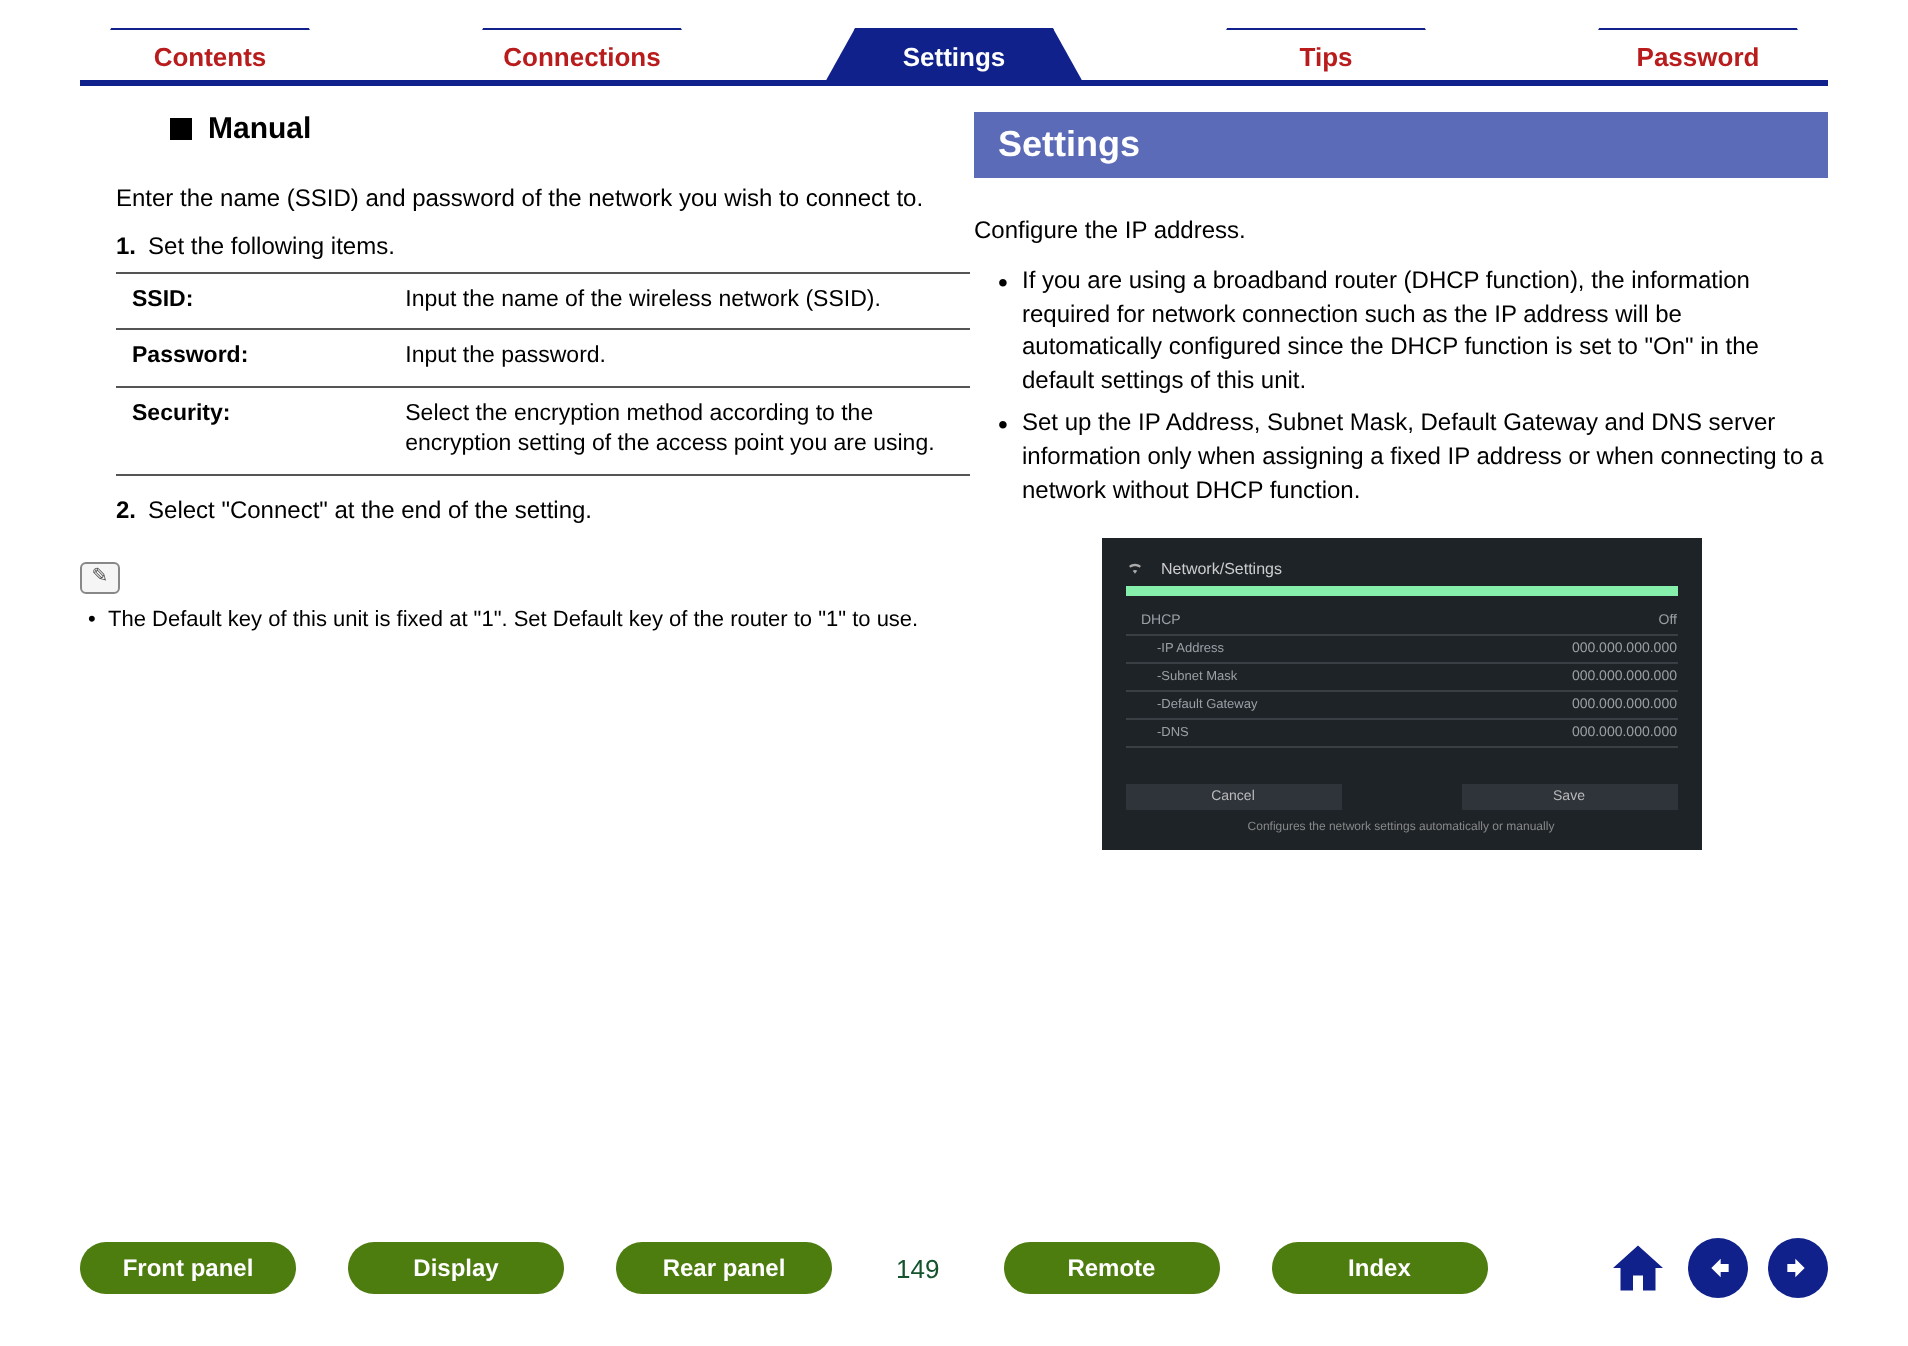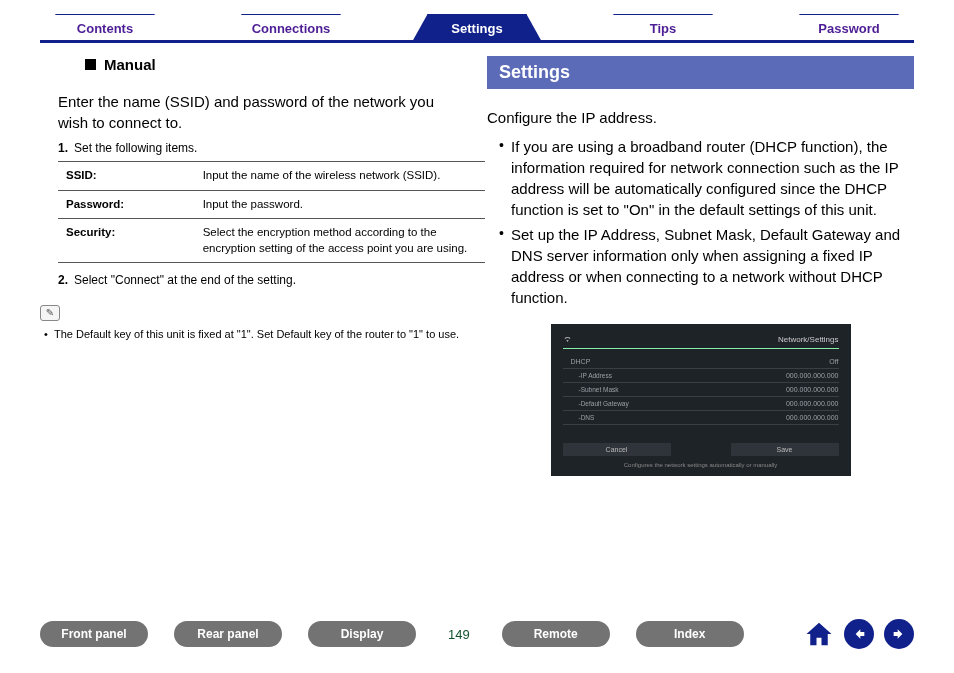--- a/index.html
+++ b/index.html
@@ -30,21 +30,21 @@
   }
   .tab {
     width: 130px;
     height: 28px;
     position: relative;
     display: flex;
     align-items: center;
     justify-content: center;
     font-size: 13px;
     font-weight: bold;
-    color: #4c1d95;
+    color: #b91c1c;
     background: #fff;
     border: 1px solid #10218b;
     border-bottom: none;
     clip-path: polygon(12% 0, 88% 0, 100% 100%, 0 100%);
     cursor: pointer;
   }
   .tab.active {
     background: #10218b;
     color: #fff;
   }
@@ -62,21 +62,21 @@
     margin-bottom: 6px;
     display: flex;
     align-items: center;
     gap: 8px;
     padding-left: 45px;
   }
   .black-square {
     width: 11px; height: 11px; background: #000; display: inline-block;
   }
   .indent { margin-left: 18px; }
-  .para { font-size: 15px; line-height: 1.4; margin-bottom: 8px; margin-top: 18px; }
+  .para { font-size: 12px; line-height: 1.4; margin-bottom: 8px; margin-top: 18px; }
   .numitem { font-size: 12px; margin-bottom: 6px; }
   .numitem b { margin-right: 6px; }
   table.defs {
     width: 100%;
     border-collapse: collapse;
     font-size: 11.5px;
     margin: 4px 0 10px 18px;
   }
   table.defs td {
     border-top: 1px solid #555;
@@ -108,41 +108,40 @@
   }
   
   .settings-bar {
     background: #5b6bb8;
     color: #fff;
     font-size: 18px;
     font-weight: bold;
     padding: 6px 12px;
     margin-bottom: 8px;
   }
-  .rbullet { font-size: 15px; line-height: 1.4; margin: 4px 0 4px 12px; padding-left: 12px; position: relative; }
+  .rbullet { font-size: 12px; line-height: 1.4; margin: 4px 0 4px 12px; padding-left: 12px; position: relative; }
   .rbullet::before { content: "•"; position: absolute; left: 0; top: 0; font-size: 14px; }
   
   .osd {
     margin: 16px auto 0 auto;
     width: 300px;
     background: #1e2328;
     color: #9aa0a6;
     font-size: 7px;
     padding: 10px 12px 8px 12px;
   }
   .osd .osd-title {
     color: #ccc;
     font-size: 8px;
     margin-bottom: 6px;
     padding-bottom: 3px;
-    border-bottom: 1px solid #86efac;
+    border-bottom: 5px solid #86efac;
     display: flex;
     gap: 9px;
     align-items: center;
-    justify-content: space-between;
   }
   .osd-row {
     display: flex;
     justify-content: space-between;
     border-bottom: 1px solid #3a3f45;
     padding: 3px 0;
   }
   .osd-row span:first-child { padding-left: 8px; color: #9aa0a6;}
   .sub { padding-left: 16px !important; font-size: 6.5px;}
   .osd-btns {
@@ -171,21 +170,21 @@
     bottom: 24px;
     left: 40px;
     right: 40px;
     display: flex;
     align-items: center;
     gap: 26px;
   }
   .pill {
     width: 108px;
     height: 26px;
-    background: #737373;
+    background: #4d7c0f;
     color: #fff;
     border-radius: 13px;
     display: flex;
     align-items: center;
     justify-content: center;
     font-size: 12px;
     font-weight: bold;
     cursor: pointer;
   }
   .page-num {
@@ -298,22 +297,22 @@
         <div class="osd-btn">Cancel</div>
         <div class="osd-btn">Save</div>
       </div>
       <div class="osd-foot">Configures the network settings automatically or manually</div>
     </div>
   </div>
 </div>
 
 <div class="bottom-nav">
   <div class="pill">Front panel</div>
+  <div class="pill">Display</div>
   <div class="pill">Rear panel</div>
-  <div class="pill">Display</div>
   <span class="page-num">149</span>
   <div class="pill">Remote</div>
   <div class="pill">Index</div>
 
   <div class="nav-icons">
     <div class="circ-btn home-btn">
       <svg width="30" height="30" viewBox="0 0 24 24">
           <path d="M12 3l10 9h-3v9h-5v-6h-4v6H5v-9H2l10-9z"></path>
         </svg>
     </div>

